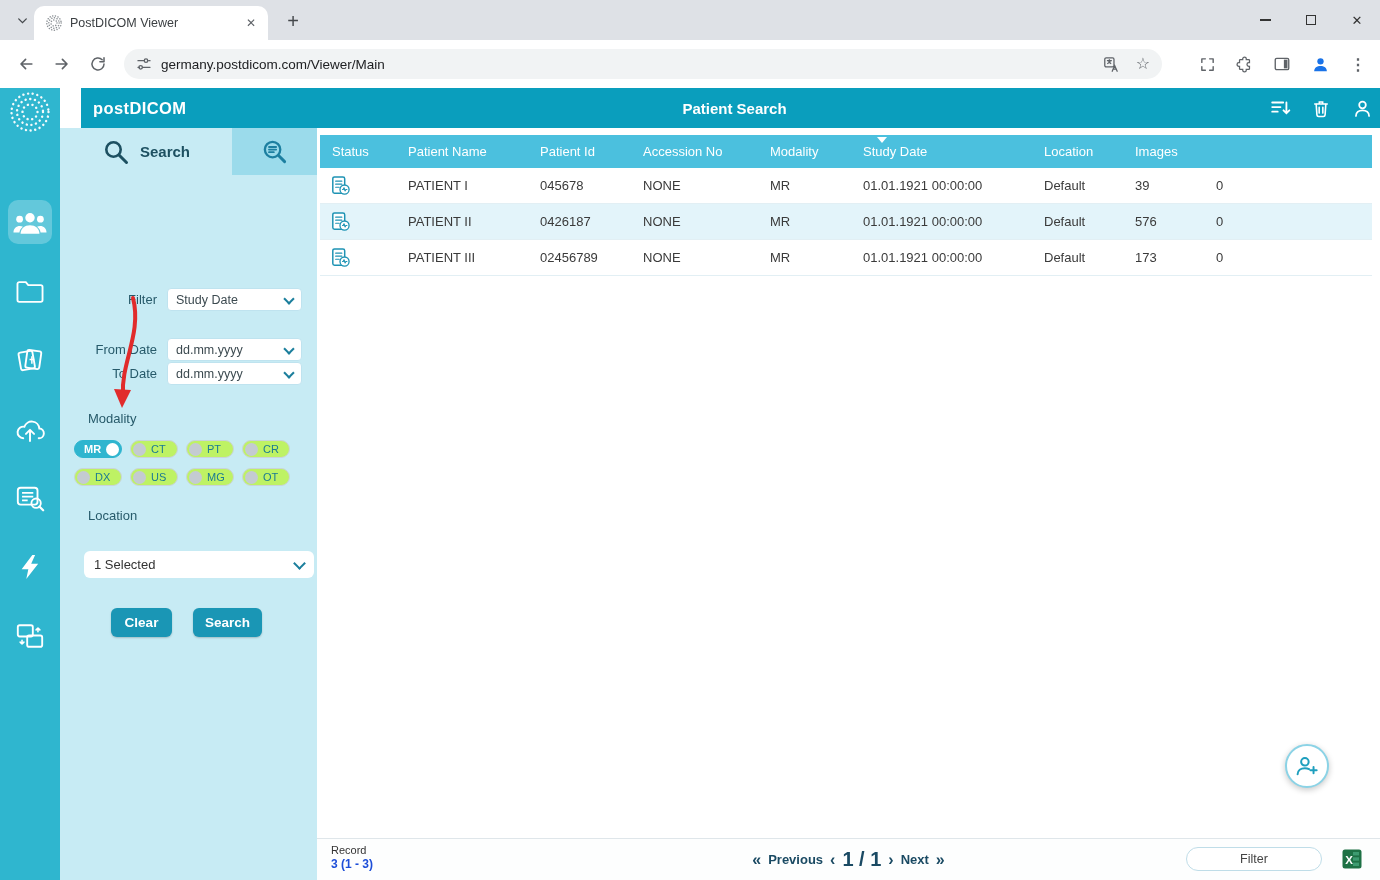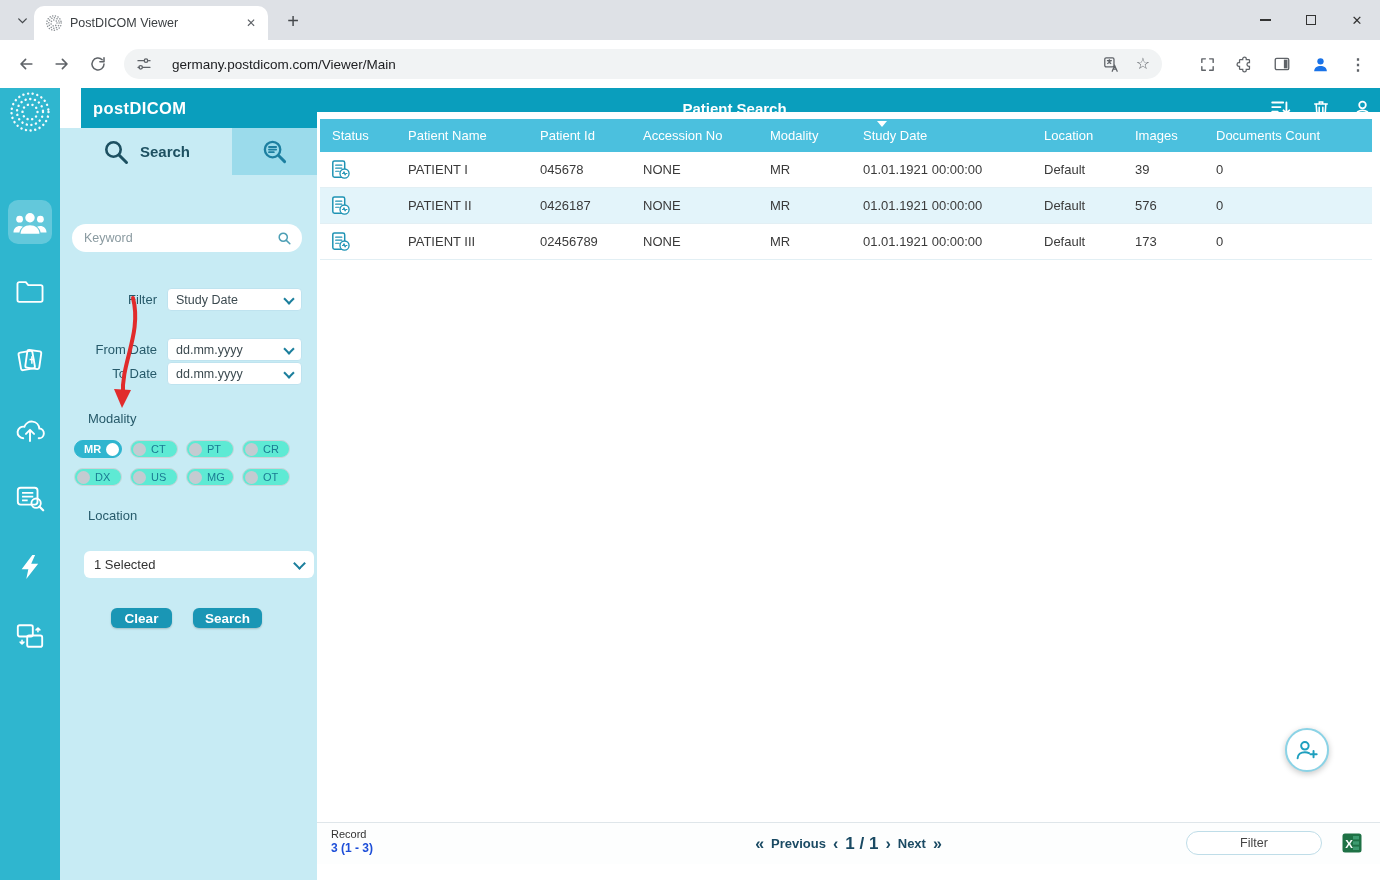--- a/index.html
+++ b/index.html
@@ -18,21 +18,21 @@
   .winbtn{width:46px;height:40px;display:flex;align-items:center;justify-content:center;color:#333;cursor:pointer;}
   .min-glyph{width:11px;height:1.5px;background:#333;}
   .max-glyph{width:10px;height:10px;border:1.4px solid #333;box-sizing:border-box;}
   .close-glyph{font-size:13px;}
 
   .navbar{position:absolute;top:40px;left:0;width:1380px;height:48px;background:#fff;display:flex;align-items:center;}
   .navicon{color:#5F6368;display:flex;align-items:center;justify-content:center;width:24px;height:24px;cursor:pointer;flex:0 0 auto;}
   .navicon.back{margin-left:14px;}
   .navicon.fwd{margin-left:12px;}
   .navicon.reload{margin-left:12px;}
-  .omnibox{margin-left:14px;width:1038px;height:30px;background:#F1F3F4;border-radius:15px;display:flex;align-items:center;padding:0 12px;box-sizing:border-box;cursor:text;gap:11px;}
+  .omnibox{margin-left:14px;width:1038px;height:30px;background:#F1F3F4;border-radius:15px;display:flex;align-items:center;padding:0 12px;box-sizing:border-box;cursor:text;}
   .omni-tune{display:flex;align-items:center;margin-right:9px;color:#5F6368;}
   .omni-url{font-size:13.5px;color:#202124;flex:0 0 auto;}
   .omni-right{margin-left:auto;display:flex;align-items:center;gap:16px;color:#5F6368;}
   .nav-right{margin-left:auto;display:flex;align-items:center;gap:20px;margin-right:14px;color:#5F6368;}
   .star{font-size:16px;line-height:1;cursor:pointer;}
   .kebab{font-size:16px;font-weight:700;cursor:pointer;letter-spacing:0;}
 
   
   .app{position:absolute;top:88px;left:0;width:1380px;height:792px;background:#fff;}
   .rail{position:absolute;left:0;top:0;width:60px;height:792px;background:#2FB6CF;display:flex;flex-direction:column;align-items:center;}
@@ -58,55 +58,55 @@
   .keyword input{border:none;outline:none;flex:1;font-size:12.5px;color:#333;background:transparent;font-family:"Liberation Sans",sans-serif;}
   .keyword input::placeholder{color:#8A9AA0;}
 
   .frow{position:absolute;left:0;width:242px;height:23px;display:flex;align-items:center;}
   .flabel{width:97px;text-align:right;font-size:13px;color:#275A6A;box-sizing:border-box;padding-right:0;}
   .sel{margin-left:10px;width:135px;height:23px;background:#fff;border:1px solid #BFE3EF;border-radius:4px;display:flex;align-items:center;padding:0 20px 0 8px;font-size:12.5px;color:#3C4A50;position:relative;box-sizing:border-box;cursor:pointer;}
   .sel::after{content:"";width:6px;height:6px;border-right:2px solid #1B7E9C;border-bottom:2px solid #1B7E9C;transform:rotate(45deg);position:absolute;right:8px;top:6px;}
 
   .section-label{position:absolute;left:28px;font-size:13px;color:#275A6A;}
   .togrow{position:absolute;left:14px;display:flex;gap:8px;}
-  .toggle{width:48px;height:18px;border-radius:9px;background:#5eead4;border:1px solid #C9D4D9;position:relative;font-size:11px;color:#1B7A93;display:flex;align-items:center;box-sizing:border-box;cursor:pointer;}
+  .toggle{width:48px;height:18px;border-radius:9px;background:#bef264;border:1px solid #C9D4D9;position:relative;font-size:11px;color:#1B7A93;display:flex;align-items:center;box-sizing:border-box;cursor:pointer;}
   .toggle .knob{width:13px;height:13px;border-radius:50%;background:#C4CBD1;position:absolute;left:2px;top:1.5px;}
   .toggle .tlabel{margin-left:20px;}
   .toggle.active{background:#2FB5CF;border-color:#2FB5CF;color:#fff;}
   .toggle.active .knob{left:auto;right:2px;background:#fff;}
   .toggle.active .tlabel{margin-left:9px;font-weight:700;}
 
   .locsel{position:absolute;left:12px;width:230px;height:27px;background:#fff;border-radius:6px;display:flex;align-items:center;padding:0 24px 0 10px;font-size:13px;color:#333;box-sizing:border-box;cursor:pointer;}
   .locsel::after{content:"";width:7px;height:7px;border-right:2px solid #1B7E9C;border-bottom:2px solid #1B7E9C;transform:rotate(45deg);position:absolute;right:10px;top:8px;}
 
-  .pbtn{position:absolute;height:20px;border:none;border-radius:6px;background:#1A96B5;color:#fff;font-size:13.5px;font-weight:700;display:flex;align-items:center;justify-content:center;cursor:pointer;box-shadow:0 1px 2px rgba(0,0,0,.2);font-family:"Liberation Sans",sans-serif;}
+  .pbtn{position:absolute;height:29px;border:none;border-radius:6px;background:#1A96B5;color:#fff;font-size:13.5px;font-weight:700;display:flex;align-items:center;justify-content:center;cursor:pointer;box-shadow:0 1px 2px rgba(0,0,0,.2);font-family:"Liberation Sans",sans-serif;}
   .red-arrow{position:absolute;left:0;top:0;pointer-events:none;}
 
   
-  .main{position:absolute;left:317px;top:24px;width:1063px;height:752px;background:#fff;}
+  .main{position:absolute;left:317px;top:40px;width:1063px;height:752px;background:#fff;}
   .table{position:absolute;left:3px;top:7px;width:1052px;}
   .thead{display:flex;height:33px;background:#4BC0DE;color:#fff;font-size:13px;}
   .cell{display:flex;align-items:center;padding-left:12px;box-sizing:border-box;position:relative;}
   .w0{width:76px;}.w1{width:132px;}.w2{width:103px;}.w3{width:127px;}.w4{width:93px;}
   .w5{width:181px;}.w6{width:91px;}.w7{width:81px;}.w8{width:168px;}
   .sort-caret{position:absolute;top:2px;left:26px;width:0;height:0;border-left:5px solid transparent;border-right:5px solid transparent;border-top:6px solid #fff;}
   .trow{display:flex;height:35px;font-size:13px;color:#3A3A3A;border-bottom:1px solid #E2EFF4;background:#fff;cursor:pointer;}
   .trow.alt{background:#E3F4FA;}
   .status-cell{padding-left:10px;}
 
   .fab{position:absolute;left:968px;top:616px;width:44px;height:44px;border-radius:50%;background:#fff;border:2px solid #8BD3E6;box-sizing:border-box;display:flex;align-items:center;justify-content:center;box-shadow:0 2px 6px rgba(0,0,0,.22);cursor:pointer;color:#1E9FBE;}
 
   .mfooter{position:absolute;left:0;bottom:0;width:1063px;height:41px;border-top:1px solid #DFE6EA;background:#FDFEFE;}
   .record{position:absolute;left:14px;top:5px;}
   .record-label{font-size:11px;color:#333;}
   .record-value{font-size:12px;font-weight:700;color:#1d4ed8;margin-top:1px;}
   .pager{position:absolute;left:50%;transform:translateX(-50%);top:0;height:41px;display:flex;align-items:center;gap:7px;color:#1A4A63;font-size:13px;font-weight:700;}
   .pager .glyph{font-size:16px;cursor:pointer;}
   .pager .plabel{cursor:pointer;}
-  .pager .pageind{font-size:17px;}
+  .pager .pageind{font-size:20px;}
   .filter-pill{position:absolute;right:58px;top:8px;width:136px;height:24px;border:1px solid #BFDDE8;border-radius:12px;background:#fff;font-size:12.5px;color:#444;display:flex;align-items:center;justify-content:center;cursor:pointer;box-sizing:border-box;font-family:"Liberation Sans",sans-serif;}
   .excel{position:absolute;right:18px;top:10px;width:20px;height:20px;cursor:pointer;}
 </style>
 </head>
 <body>
 
 <div class="screen">
 
   <div class="tabstrip">
     <div class="tabsearch">
@@ -307,29 +307,20 @@
           <svg width="27" height="27" viewBox="0 0 28 28">
               <g fill="none" stroke="#1C7FA0" stroke-linecap="round">
                 <circle cx="12" cy="12" r="8" stroke-width="2.4"></circle>
                 <path d="M8.3 9.3h7.4M8.3 12h7.4M8.3 14.7h5" stroke-width="1.9"></path>
                 <path d="M18.2 18.2l6.3 6.3" stroke-width="3"></path>
               </g>
             </svg>
         </div>
       </div>
 
-      <div class="keyword">
-        <input type="text" placeholder="Keyword" style="">
-        <svg width="15" height="15" viewBox="0 0 24 24">
-            <g fill="none" stroke="#4D9FB5" stroke-width="2.4" stroke-linecap="round">
-              <circle cx="10" cy="10" r="6.5"></circle>
-              <path d="M15 15l5.5 5.5"></path>
-            </g>
-          </svg>
-      </div>
 
       <div class="frow" style="top:160px;">
         <span class="flabel">Filter</span>
         <div class="sel">
             <span>Study Date</span>
           </div>
       </div>
       <div class="frow" style="top:210px;">
         <span class="flabel">From Date</span>
         <div class="sel">
@@ -416,23 +407,20 @@
             </div>
           <div class="cell w5">
               <span class="sort-caret"></span>
               <span>Study Date</span>
             </div>
           <div class="cell w6">
               <span>Location</span>
             </div>
           <div class="cell w7">
               <span>Images</span>
-            </div>
-          <div class="cell w8">
-              <span>Documents Count</span>
             </div>
         </div>
 
         <div class="trow">
           <div class="cell w0 status-cell">
             <svg viewBox="0 0 24 24" width="21" height="21">
                 <rect x="3.2" y="2.2" width="13.6" height="18.6" rx="2" fill="#fff" stroke="#1E93B4" stroke-width="1.7"></rect>
                 <path d="M6.5 7h7M6.5 10.5h7M6.5 14h4" stroke="#1E93B4" stroke-width="1.4" stroke-linecap="round"></path>
                 <circle cx="16.6" cy="16.6" r="5.2" fill="#fff" stroke="#1E93B4" stroke-width="1.5"></circle>
                 <path d="M13.8 16.6h1.3l.9-2 1.2 3.6 1-1.6h1.6" fill="none" stroke="#1E93B4" stroke-width="1.3" stroke-linejoin="round"></path>

